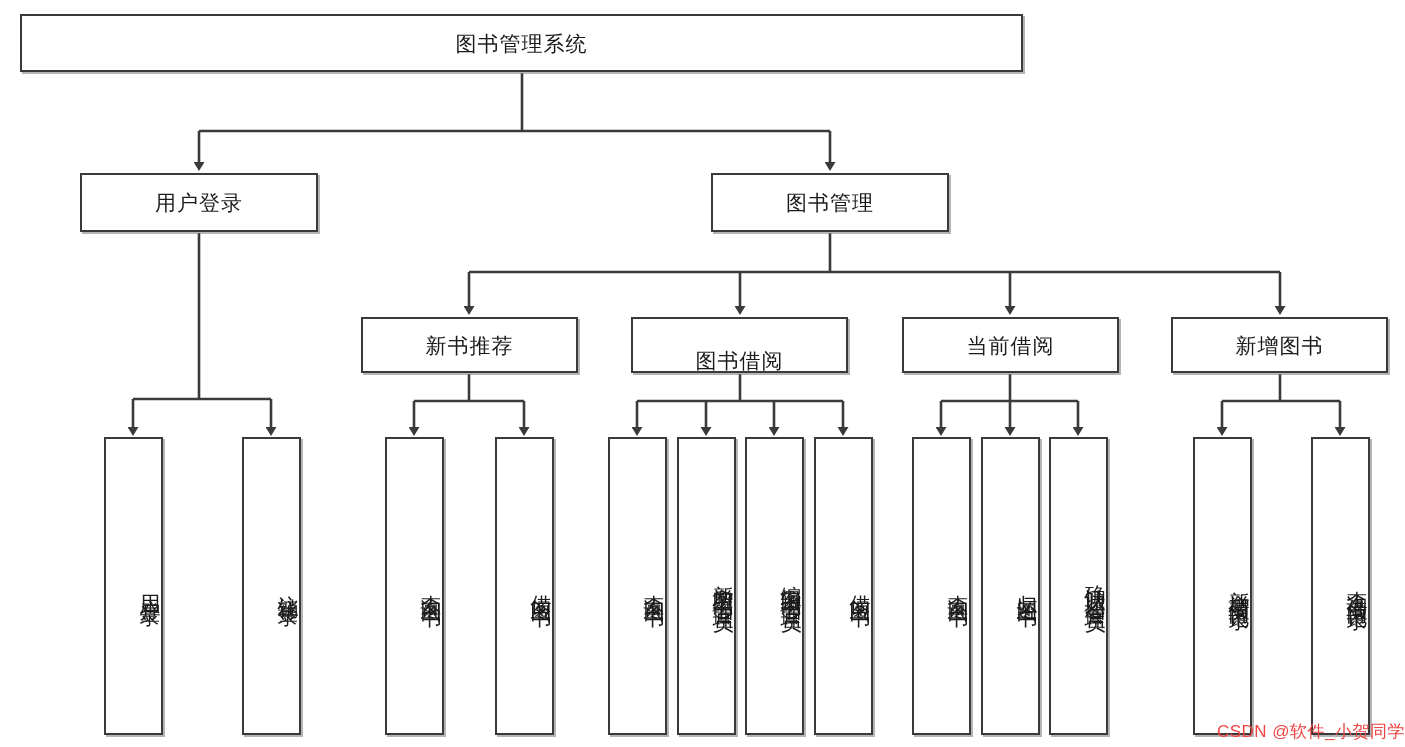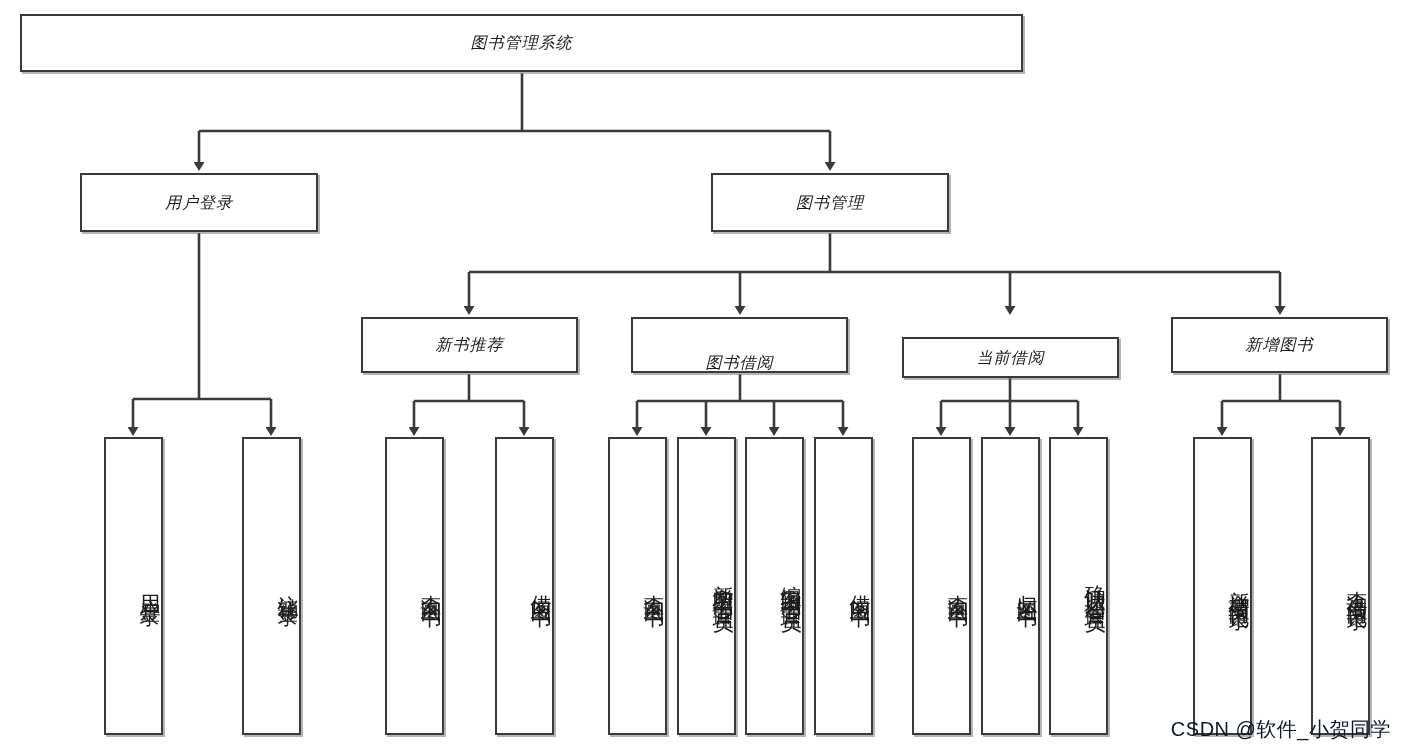--- a/index.html
+++ b/index.html
@@ -25,47 +25,46 @@
     box-sizing:border-box;
     background:#ffffff;
     border:2px solid #3a3a3a;
     box-shadow:2px 2px 0 rgba(120,120,120,0.55);
     display:flex;
     align-items:center;
     justify-content:center;
     color:#1b1b1b;
   }
   .node.horiz{
-    font-size:16px;
+    font-size:21px;
     letter-spacing:1px;
     line-height:1;
-    font-style:italic;
   }
   .node.vert{
     writing-mode:vertical-rl;
     text-orientation:upright;
     font-size:21px;
     letter-spacing:4px;
     line-height:1.05;
     padding-top:6px;
     padding-bottom:6px;
     align-items:flex-start;
     justify-content:center;
   }
   .node.vert .vlabel{
     writing-mode:vertical-rl;
     text-orientation:upright;
     white-space:nowrap;
   }
   .watermark{
     position:absolute;
-    right:14px;
+    right:0;
     bottom:4px;
-    font-size:20px;
-    color:#0f172a;
+    font-size:17px;
+    color:#ef4444;
     letter-spacing:0.5px;
     white-space:nowrap;
     user-select:none;
   }
 </style>
 </head>
 <body>
 
 <div id="stage">
 
@@ -129,21 +128,21 @@
   <div class="node horiz" style="left:361px;top:317px;width:217px;height:56px;">
     <span>新书推荐</span>
   </div>
 
   <div class="node horiz" style="left:711px;top:173px;width:238px;height:59px;">
     <span>图书管理</span>
   </div>
   <div class="node horiz" style="left:631px;top:317px;width:217px;height:56px;align-items:flex-end;">
     <span>图书借阅</span>
   </div>
-  <div class="node horiz" style="left:902px;top:317px;width:217px;height:41px;margin-top:20px;">
+  <div class="node horiz" style="left:902px;top:317px;width:217px;height:56px;">
     <span>当前借阅</span>
   </div>
   <div class="node horiz" style="left:1171px;top:317px;width:217px;height:56px;">
     <span>新增图书</span>
   </div>
 
   <div class="node vert" style="left:104px;top:437px;width:59px;height:298px;">
     <span class="vlabel">用户登录</span>
   </div>
   <div class="node vert" style="left:242px;top:437px;width:59px;height:298px;">

